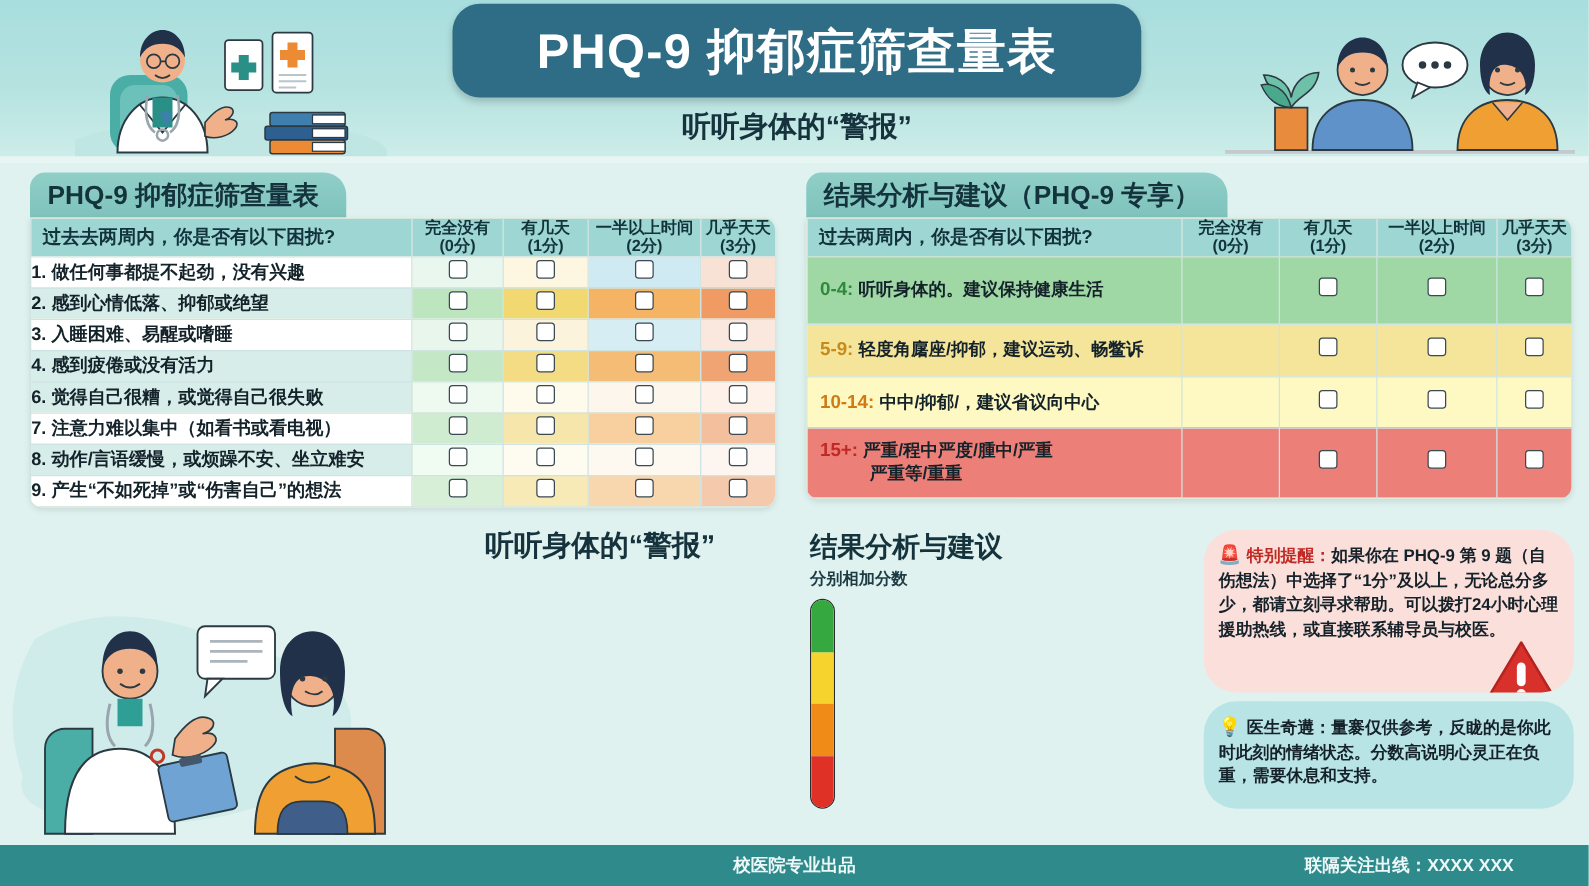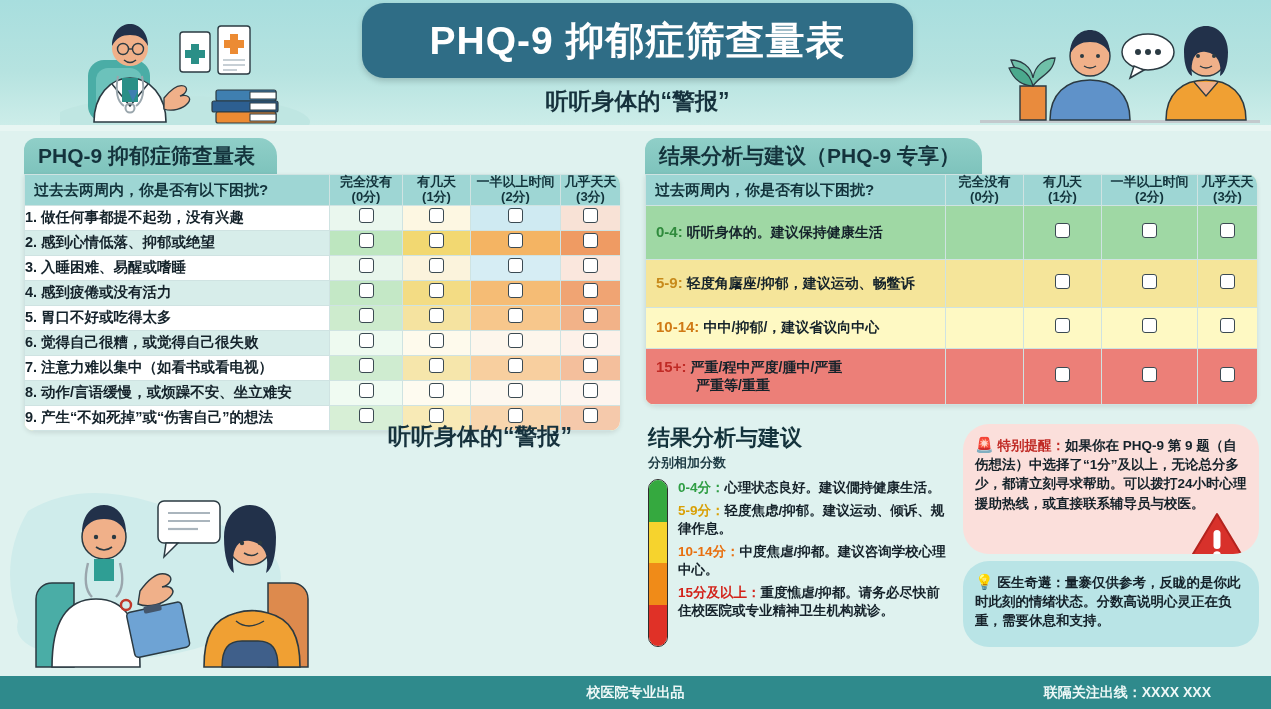--- a/index.html
+++ b/index.html
@@ -231,27 +231,20 @@
               <td class="cbcell" style="background: rgb(214, 237, 244); height: 25px;"><span class="cb"></span></td>
               <td class="cbcell" style="background: rgb(250, 231, 221); height: 25px;"><span class="cb"></span></td>
             </tr>
             <tr style="background: rgb(215, 237, 234);">
               <td class="qcell">4. 感到疲倦或没有活力</td>
               <td class="cbcell" style="background: rgb(196, 232, 198); height: 25px;"><span class="cb"></span></td>
               <td class="cbcell" style="background: rgb(243, 220, 132); height: 25px;"><span class="cb"></span></td>
               <td class="cbcell" style="background: rgb(245, 188, 117); height: 25px;"><span class="cb"></span></td>
               <td class="cbcell" style="background: rgb(240, 164, 115); height: 25px;"><span class="cb"></span></td>
             </tr>
-            <tr style="background: rgb(255, 255, 255);">
-              <td class="qcell">5. 胃口不好或吃得太多</td>
-              <td class="cbcell" style="background: rgb(205, 235, 205); height: 25px;"><span class="cb"></span></td>
-              <td class="cbcell" style="background: rgb(245, 227, 160); height: 25px;"><span class="cb"></span></td>
-              <td class="cbcell" style="background: rgb(247, 199, 140); height: 25px;"><span class="cb"></span></td>
-              <td class="cbcell" style="background: rgb(242, 178, 136); height: 25px;"><span class="cb"></span></td>
-            </tr>
             <tr style="background: rgb(215, 237, 234);">
               <td class="qcell">6. 觉得自己很糟，或觉得自己很失败</td>
               <td class="cbcell" style="background: rgb(238, 250, 240); height: 25px;"><span class="cb"></span></td>
               <td class="cbcell" style="background: rgb(254, 250, 236); height: 25px;"><span class="cb"></span></td>
               <td class="cbcell" style="background: rgb(253, 246, 236); height: 25px;"><span class="cb"></span></td>
               <td class="cbcell" style="background: rgb(253, 241, 233); height: 25px;"><span class="cb"></span></td>
             </tr>
             <tr style="background: rgb(255, 255, 255);">
               <td class="qcell">7. 注意力难以集中（如看书或看电视）</td>
               <td class="cbcell" style="background: rgb(207, 236, 208); height: 25px;"><span class="cb"></span></td>
@@ -354,21 +347,21 @@
           </tr>
         </thead>
         <tbody id="right-body">
             <tr style="background: rgb(159, 216, 164); height: 54px;">
               <td style="padding: 3px 6px 3px 10px;"><span class="adv-key" style="color: rgb(47, 138, 60); font-size: 15px;">0-4: </span><span style="font-size: 14px; font-weight: bold; color: rgb(20, 34, 42);">听听身体的。建议保持健康生活</span></td>
               <td style="background: rgb(159, 216, 164);"></td>
               <td class="cbcell" style="background: rgb(159, 216, 164);"><span class="cb"></span></td>
               <td class="cbcell" style="background: rgb(159, 216, 164);"><span class="cb"></span></td>
               <td class="cbcell" style="background: rgb(159, 216, 164);"><span class="cb"></span></td>
             </tr>
-            <tr style="background: rgb(245, 229, 154); height: 48px;">
+            <tr style="background: rgb(245, 229, 154); height: 42px;">
               <td style="padding: 3px 6px 3px 10px;"><span class="adv-key" style="color: rgb(199, 138, 27); font-size: 15px;">5-9: </span><span style="font-size: 14px; font-weight: bold; color: rgb(20, 34, 42);">轻度角廜座/抑郁，建议运动、畅鳖诉</span></td>
               <td style="background: rgb(245, 229, 154);"></td>
               <td class="cbcell" style="background: rgb(245, 229, 154);"><span class="cb"></span></td>
               <td class="cbcell" style="background: rgb(245, 229, 154);"><span class="cb"></span></td>
               <td class="cbcell" style="background: rgb(245, 229, 154);"><span class="cb"></span></td>
             </tr>
             <tr style="height: 41px;">
               <td style="padding: 3px 6px 3px 10px;"><span class="adv-key" style="color: rgb(208, 122, 21); font-size: 15px;">10-14: </span><span style="font-size: 14px; font-weight: bold; color: rgb(20, 34, 42);">中中/抑郁/，建议省议向中心</span></td>
               <td></td>
               <td class="cbcell"><span class="cb"></span></td>
@@ -390,26 +383,20 @@
   <div style="position:absolute; left:648px; top:292px; width:300px;">
     <div class="sec-title">结果分析与建议</div>
     <div class="sec-sub">分别相加分数</div>
     <div style="display:flex; gap:10px; margin-top:7px;">
       <div class="gradebar" id="grade-bar" style="height:168px;">
           <div style="background: rgb(53, 169, 63);"></div>
           <div style="background: rgb(246, 211, 45);"></div>
           <div style="background: rgb(240, 139, 24);"></div>
           <div style="background: rgb(224, 49, 39);"></div>
         </div>
-      <div style="flex:1;" id="advice-list">
-          <p class="adv-line" style="margin-bottom: 5px;"><span class="adv-key" style="color: rgb(47, 158, 68);">0-4分：</span><span>心理状态良好。建议僩持健康生活。</span></p>
-          <p class="adv-line" style="margin-bottom: 5px;"><span class="adv-key" style="color: rgb(217, 160, 6);">5-9分：</span><span>轻度焦虑/抑郁。建议运动、倾诉、规律作息。</span></p>
-          <p class="adv-line" style="margin-bottom: 5px;"><span class="adv-key" style="color: rgb(232, 112, 15);">10-14分：</span><span>中度焦虐/抑都。建议咨询学校心理中心。</span></p>
-          <p class="adv-line" style="margin-bottom: 5px;"><span class="adv-key" style="color: rgb(211, 34, 25);">15分及以上：</span><span>重度憔虐/抑都。请务必尽快前住校医院或专业精神卫生机构就诊。</span></p>
-        </div>
     </div>
   </div>
 
   <div class="callout alert" style="position:absolute; left:963px; top:293px; width:296px; height:130px;">
     <p>
       <span style="font-size:15px;">🚨</span>
       <span class="adv-key" style="color:#c02a25;">特别提醒：</span><span>如果你在 PHQ-9 第 9 题（自伤想法）中选择了“1分”及以上，无论总分多少，都请立刻寻求帮助。可以拨打24小时心理援助热线，或直接联系辅导员与校医。</span>
     </p>
     <svg style="position:absolute; right:10px; bottom:-14px;" width="64" height="58" viewBox="0 0 64 58">
       <path d="M32 4 62 54H2z" fill="#d8312b" stroke="#b4231e" stroke-width="2" stroke-linejoin="round"></path>

